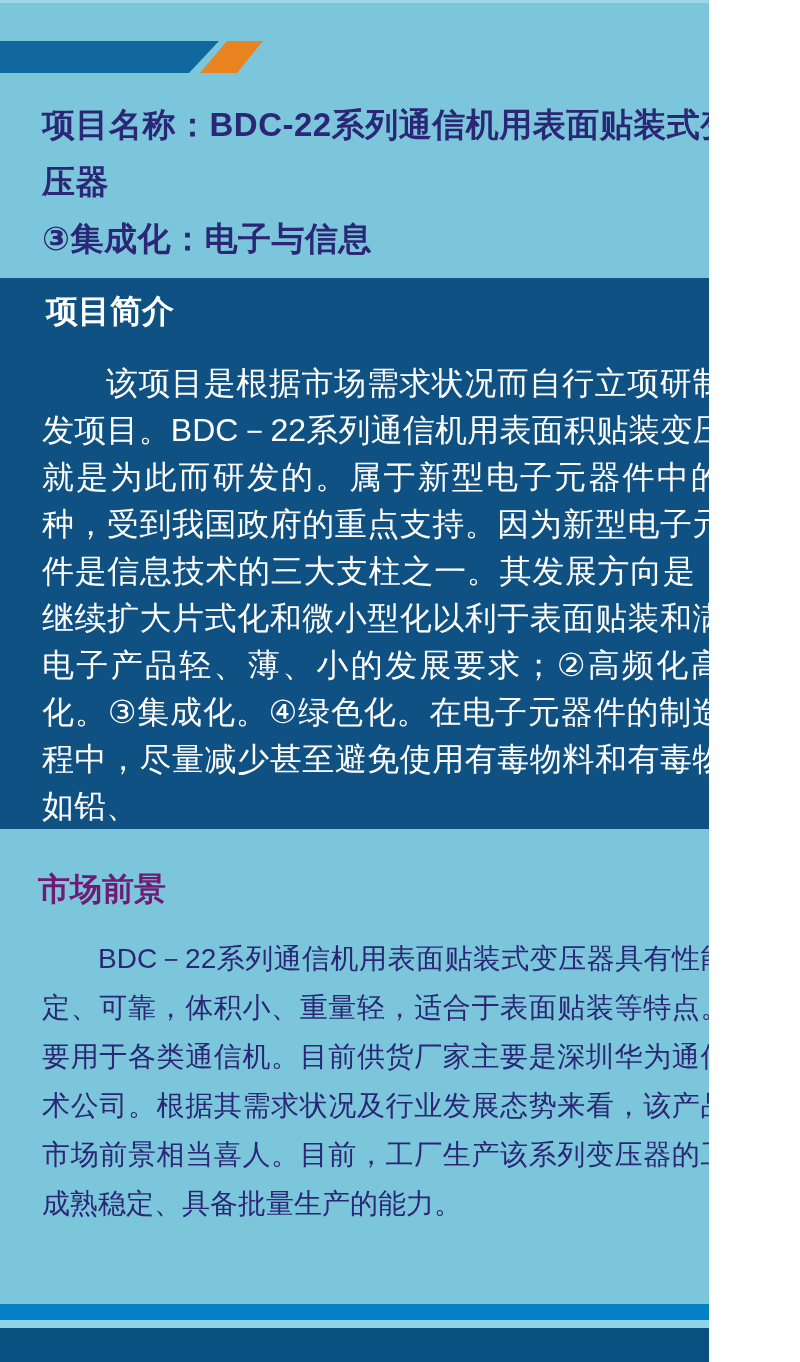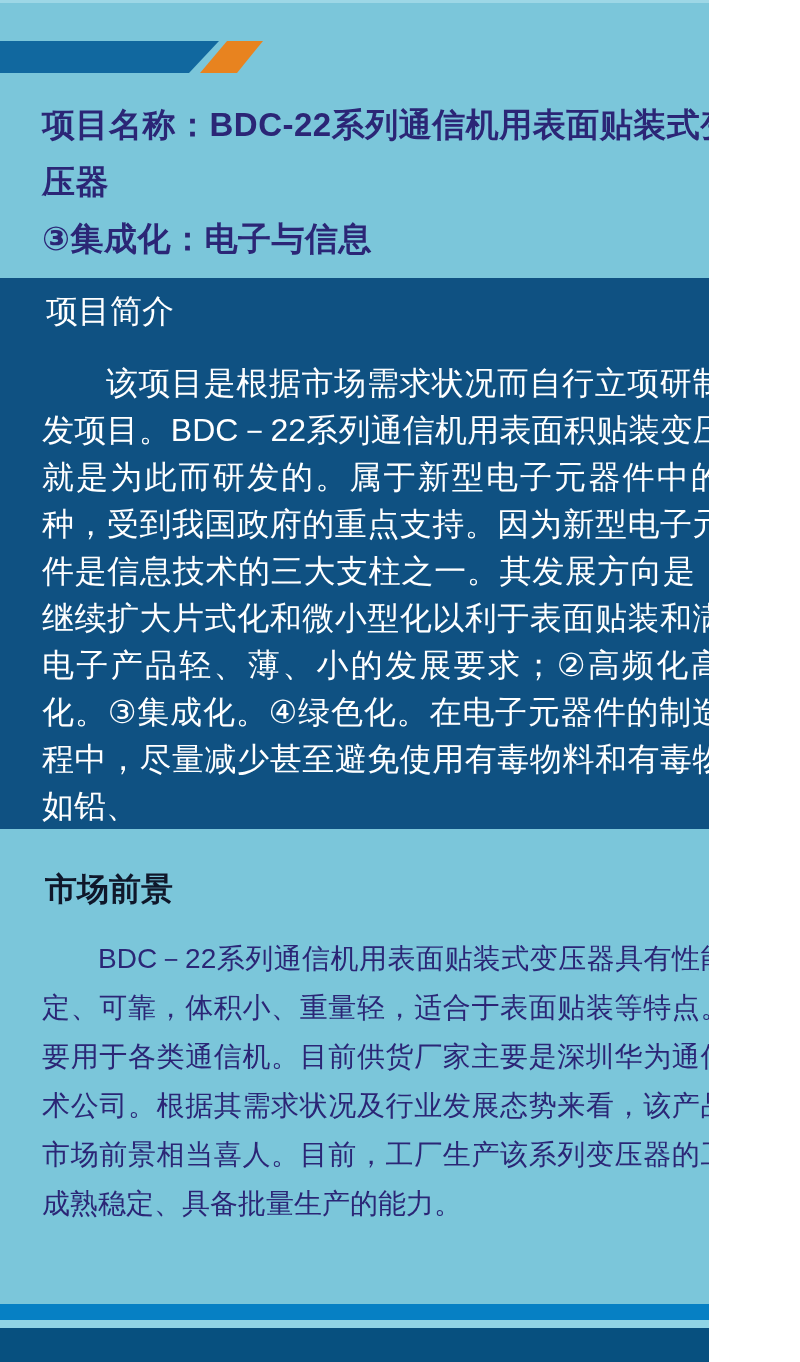--- a/index.html
+++ b/index.html
@@ -45,39 +45,39 @@
     position: absolute;
     left: 0; top: 278px;
     width: 800px; height: 551px;
     background: #0f5182;
     color: #ffffff;
   }
   .intro-heading {
     position: absolute;
     left: 46px; top: 12px;
     font-size: 32px;
-    font-weight: normal;
+    font-weight: bold;
     color: #ffffff;
   }
   .intro-body {
     position: absolute;
     left: 42px; top: 82px;
     width: 715px;
     font-size: 32px;
     line-height: 47px;
     text-align: justify;
     text-indent: 2em;
     color: #ffffff;
   }
   .market-heading {
     position: absolute;
-    left: 45px; top: 868px;
+    left: 38px; top: 868px;
     font-size: 32px;
     font-weight: bold;
-    color: #0f172a;
+    color: #701a75;
   }
   .market-body {
     position: absolute;
     left: 42px; top: 934px;
     width: 715px;
     font-size: 28px;
     line-height: 49px;
     text-align: justify;
     text-indent: 2em;
     color: #2b2676;

